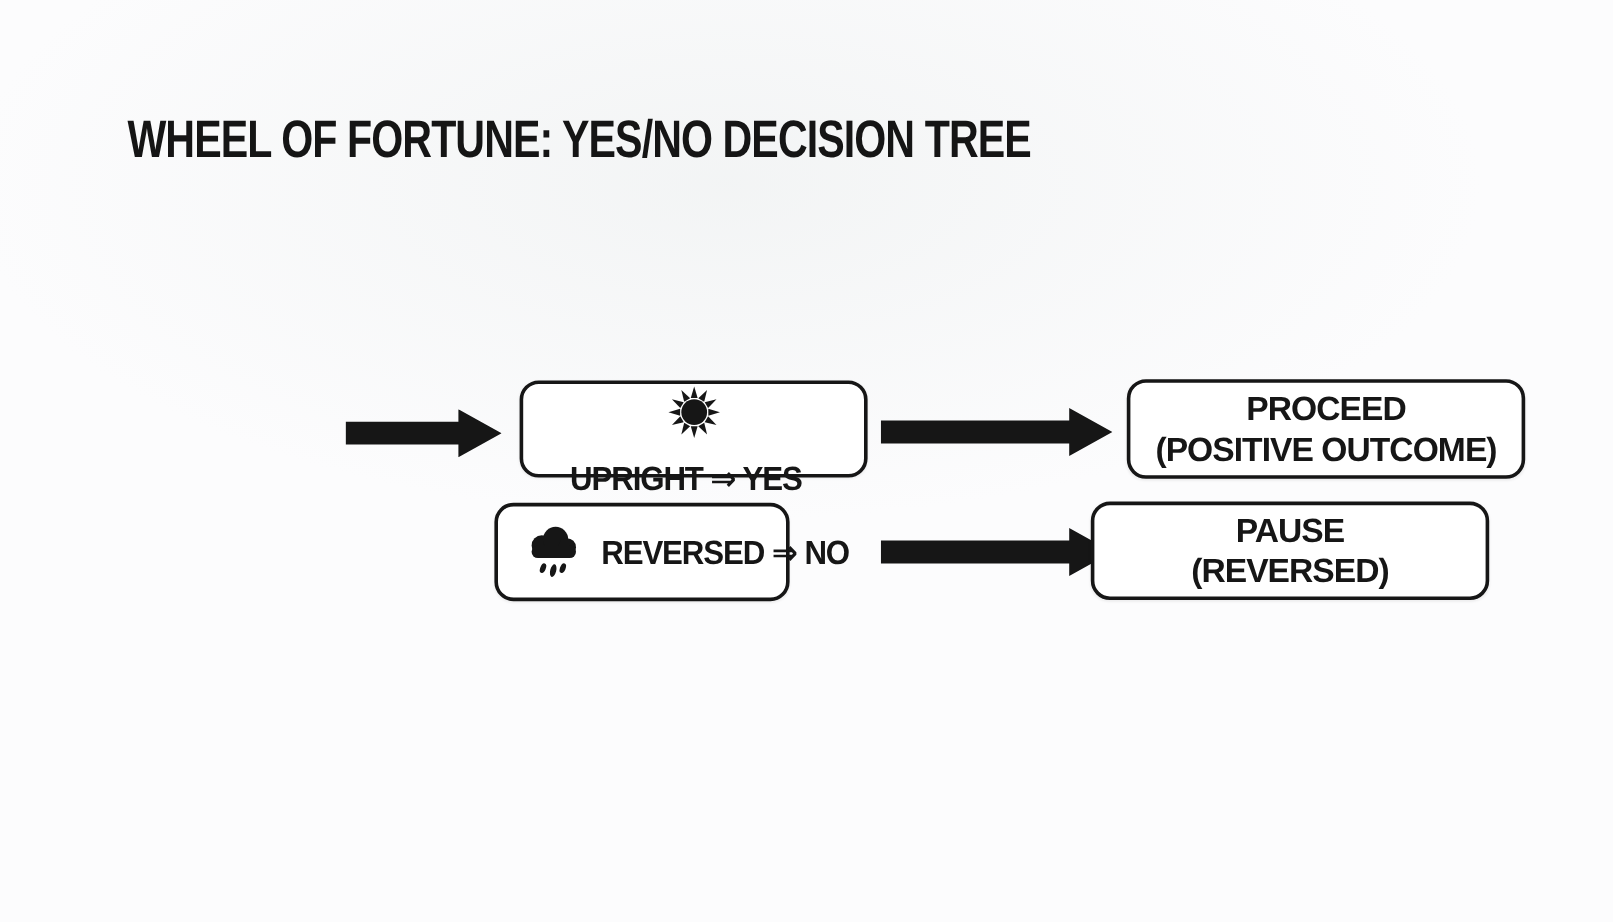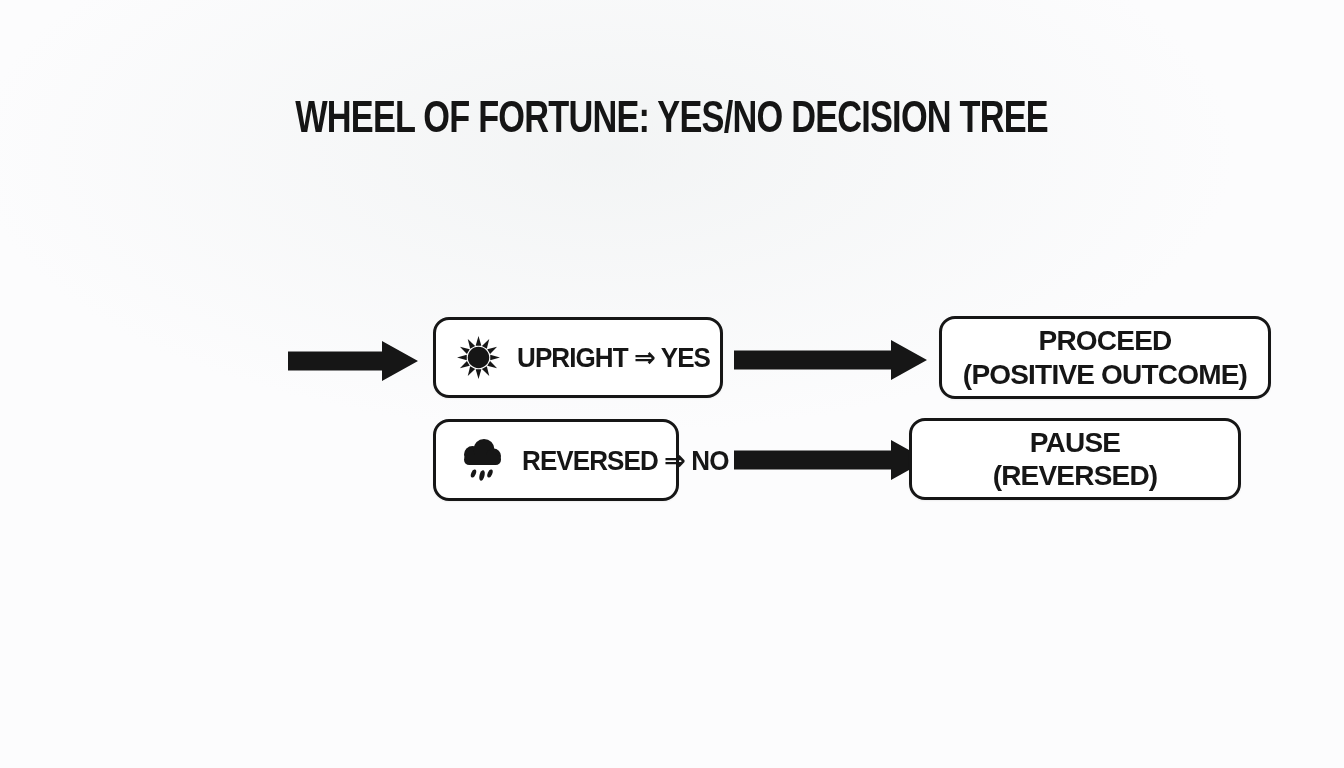--- a/index.html
+++ b/index.html
@@ -13,21 +13,21 @@
   .canvas {
     position: relative;
     width: 1344px; height: 768px;
     background:
       radial-gradient(ellipse 900px 400px at 45% 20%, rgba(235,238,238,0.55), rgba(252,252,252,0) 70%),
       #fcfcfd;
   }
   .title-wrap {
     position: absolute;
     left: 0; right: 0; top: 92px;
-    text-align: center;
+    text-align: left;
   }
   .title {
     display: inline-block;
     font-size: 44px;
     font-weight: 700;
     letter-spacing: -1px;
     white-space: nowrap;
     transform: scaleX(0.78);
     transform-origin: 50% 50%;
     color: #151515;
@@ -48,22 +48,22 @@
     border-radius: 18px;
     flex-direction: column;
     text-align: center;
     font-size: 33px; font-weight: 700; letter-spacing: -1px; line-height: 1.16;
   }
   .node-mid {
     justify-content: flex-start;
     padding: 0 18px 0 19px;
     gap: 15px;
   }
-  .node-upright { left: 433px; top: 317px; width: 290px; height: 81px; }
-  .node-reversed { left: 433px; top: 419px; width: 246px; height: 82px; }
+  .node-upright { left: 433px; top: 317px; width: 290px; height: 81px; flex-direction: column; }
+  .node-reversed { left: 412px; top: 419px; width: 246px; height: 82px; }
   .mid-label {
     font-size: 28px; font-weight: 700; letter-spacing: -1px;
     white-space: nowrap;
     transform: scaleX(0.93);
     transform-origin: 0 50%;
   }
   .node-out {
     flex-direction: column;
     text-align: center;
     font-size: 28px; font-weight: 700; letter-spacing: -0.8px; line-height: 1.18;

